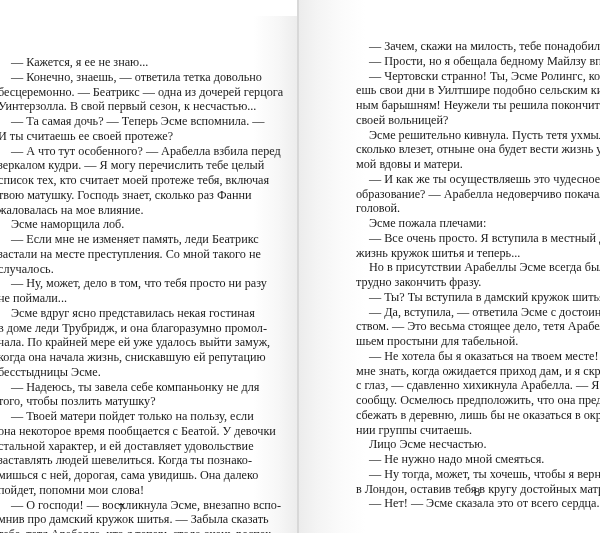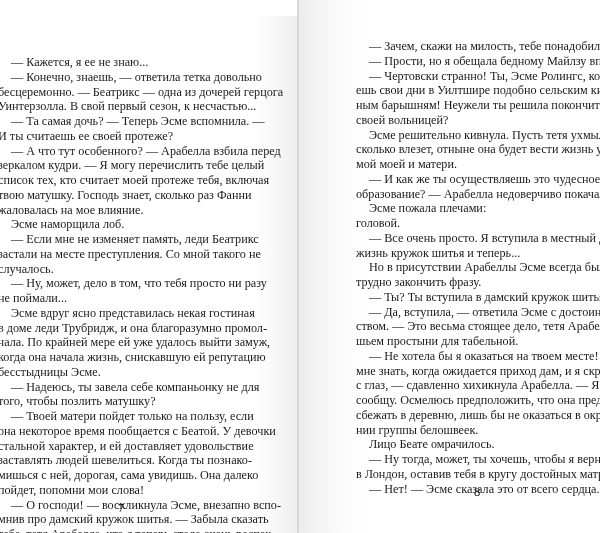--- a/index.html
+++ b/index.html
@@ -66,39 +66,40 @@
   <div class="page page-right">
     <div class="text-block" id="right-text">
         <span class="line indent">— Зачем, скажи на милость, тебе понадобилось</span>
         <span class="line indent">— Прости, но я обещала бедному Майлзу впредь</span>
         <span class="line indent">— Чертовски странно! Ты, Эсме Ролингс, корота-</span>
         <span class="line">ешь свои дни в Уилтшире подобно сельским кисей-</span>
         <span class="line">ным барышням! Неужели ты решила покончить со</span>
         <span class="line last">своей вольницей?</span>
         <span class="line indent">Эсме решительно кивнула. Пусть тетя ухмыляется</span>
         <span class="line">сколько влезет, отныне она будет вести жизнь уважае-</span>
-        <span class="line last">мой моей и матери.</span>
+        <span class="line last">мой вдовы и матери.</span>
         <span class="line indent">— И как же ты осуществляешь это чудесное пре-</span>
         <span class="line">образование? — Арабелла недоверчиво покачала</span>
+        <span class="line last">головой.</span>
         <span class="line indent last">Эсме пожала плечами:</span>
-        <span class="line last">головой.</span>
         <span class="line indent">— Все очень просто. Я вступила в местный дам-</span>
         <span class="line last">жизнь кружок шитья и теперь...</span>
         <span class="line indent">Но в присутствии Арабеллы Эсме всегда было</span>
         <span class="line last">трудно закончить фразу.</span>
         <span class="line indent last">— Ты? Ты вступила в дамский кружок шитья?</span>
         <span class="line indent">— Да, вступила, — ответила Эсме с достоин-</span>
         <span class="line">ством. — Это весьма стоящее дело, тетя Арабелла. Мы</span>
         <span class="line last">шьем простыни для табельной.</span>
         <span class="line indent">— Не хотела бы я оказаться на твоем месте! Дай</span>
         <span class="line">мне знать, когда ожидается приход дам, и я скроюсь</span>
         <span class="line">с глаз, — сдавленно хихикнула Арабелла. — Я и Беате</span>
         <span class="line">сообщу. Осмелюсь предположить, что она предпочтет</span>
         <span class="line">сбежать в деревню, лишь бы не оказаться в окруже-</span>
-        <span class="line last">нии группы белошвеек.</span>
-        <span class="line indent last">Лицо Беате омрачилось.</span>
+        <span class="line last">нии группы считаешь.</span>
+        <span class="line indent last">Лицо Эсме несчастью.</span>
+        <span class="line indent last">— Не нужно надо мной смеяться.</span>
         <span class="line indent">— Ну тогда, может, ты хочешь, чтобы я вернулась</span>
         <span class="line last">в Лондон, оставив тебя в кругу достойных матрон?</span>
         <span class="line indent">— Нет! — Эсме сказала это от всего сердца. —</span>
       </div>
     <div class="page-num">8</div>
   </div>
 </div>
 
 </body></html>

